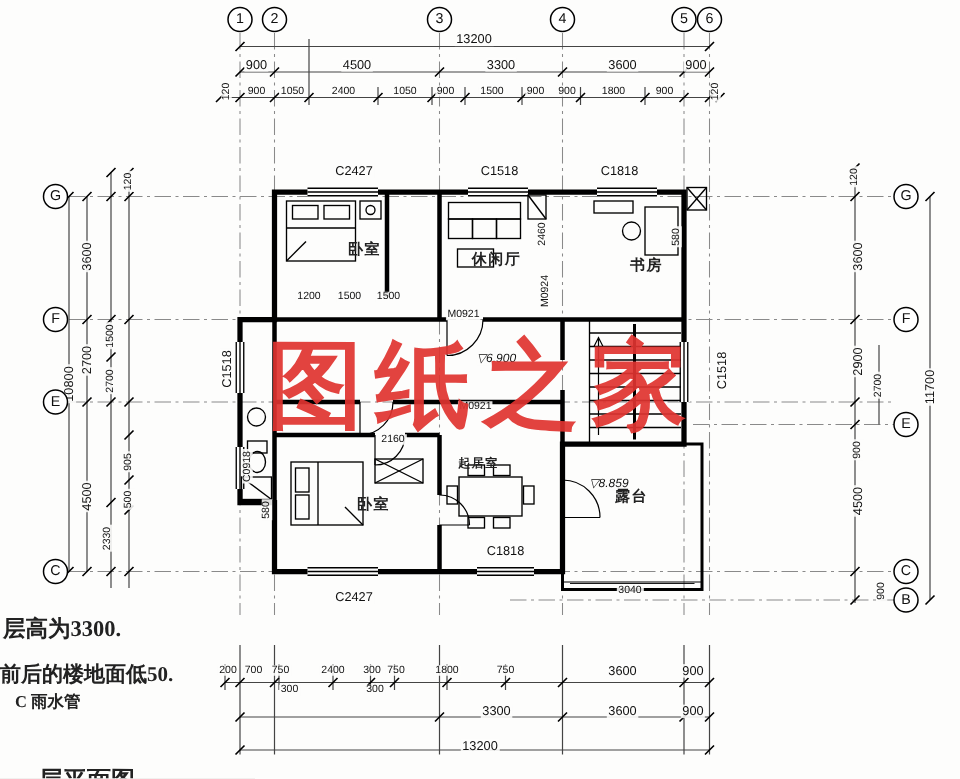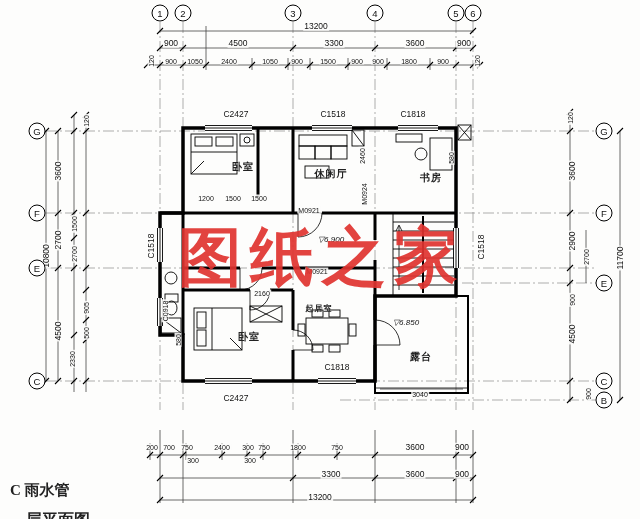--- a/index.html
+++ b/index.html
@@ -305,31 +305,33 @@
   <div class="vlbl tiny" style="left:362px;top:156px">2460</div>
   <div class="vlbl tiny" style="left:451px;top:158px">580</div>
   <div class="lbl tiny" style="left:262px;top:293px">2160</div>
   <div class="vlbl tiny" style="left:178px;top:340px">580</div>
   <div class="lbl tiny" style="left:420px;top:394px">3040</div>
 
   <div class="elev" style="left:331px;top:239px">
     <span>▽</span><span>6.900</span>
   </div>
   <div class="elev" style="left:406px;top:322px">
-    <span>▽</span><span>6.850</span>
+    <span>▽</span><span>8.859</span>
   </div>
 
   <div class="lbl room" style="left:243px;top:167px">卧室</div>
   <div class="lbl room" style="left:331px;top:174px">休闲厅</div>
   <div class="lbl room" style="left:431px;top:178px">书房</div>
   <div class="lbl room" style="left:249px;top:337px">卧室</div>
   <div class="lbl room" style="left:319px;top:309px;font-size:8px">起居室</div>
-  <div class="lbl room" style="left:421px;top:357px">露台</div>
-
-  <div class="note" style="left:10px;top:481px;font-size:15px">
+  <div class="lbl room" style="left:421px;top:332px">露台</div>
+
+  <div class="note" style="left:2px;top:410px">层高为3300.</div>
+  <div class="note" style="left:0px;top:441px;font-size:14px">前后的楼地面低50.</div>
+  <div class="note" style="left:10px;top:460px;font-size:11px">
     <span>C</span>
     <span>雨水管</span>
   </div>
   <div class="note" style="left:26px;top:510px;font-size:16px">层平面图</div>
 
   <div id="watermark">图纸之家</div>
 
 </div>
 
 </body></html>

